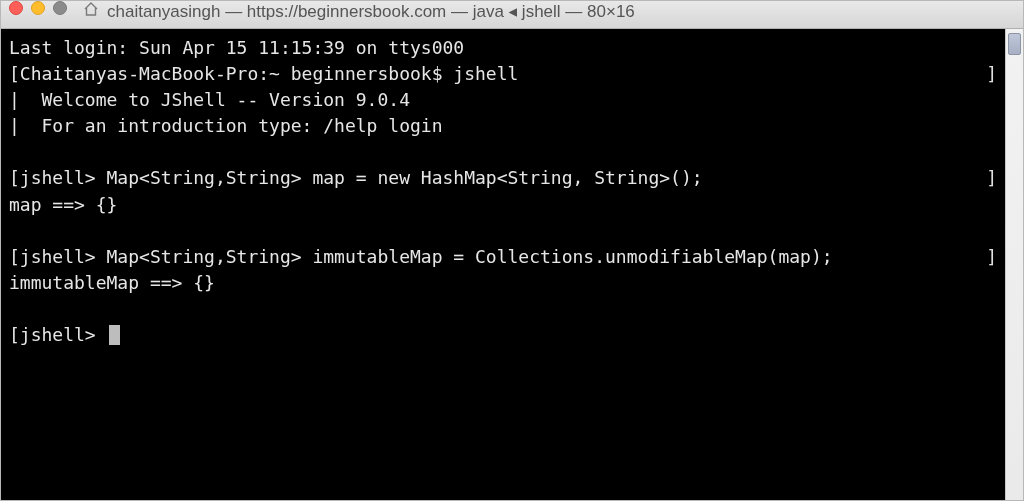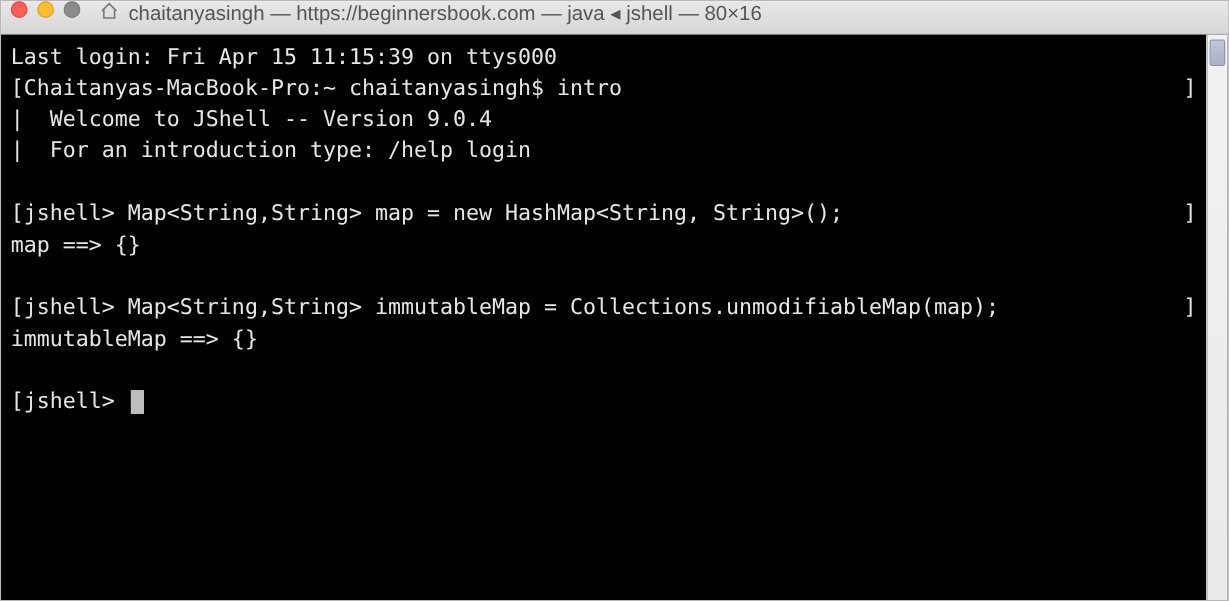--- a/index.html
+++ b/index.html
@@ -105,22 +105,22 @@
     <span class="title-icon">
       <svg width="16" height="16" viewBox="0 0 16 16" fill="none" stroke="#7a7a7a" stroke-width="1.4">
         <path d="M2 8 L8 2 L14 8"></path>
         <path d="M3.5 7 V14 H12.5 V7"></path>
       </svg>
     </span>
     <span class="title-text">chaitanyasingh — https://beginnersbook.com — java ◂ jshell — 80×16</span>
   </div>
 
   <div class="terminal-area">
-    <div class="terminal"><span>Last login: Fri Apr 15 11:15:39 on ttys000</span>
-<span>[Chaitanyas-MacBook-Pro:~ chaitanyasingh$ intro</span><span class="rbracket" style="float:right">]</span>
+    <div class="terminal"><span>Last login: Sun Apr 15 11:15:39 on ttys000</span>
+<span>[Chaitanyas-MacBook-Pro:~ beginnersbook$ jshell</span><span class="rbracket" style="float:right">]</span>
 <span>|  Welcome to JShell -- Version 9.0.4</span>
 <span>|  For an introduction type: /help login</span>
 <span></span>
 <span>[jshell&gt; Map&lt;String,String&gt; map = new HashMap&lt;String, String&gt;();</span><span class="rbracket" style="float:right">]</span>
 <span>map ==&gt; {}</span>
 <span></span>
 <span>[jshell&gt; Map&lt;String,String&gt; immutableMap = Collections.unmodifiableMap(map);</span><span class="rbracket" style="float:right">]</span>
 <span>immutableMap ==&gt; {}</span>
 <span></span>
 <span>[jshell&gt; </span><span class="cursor"></span></div>

